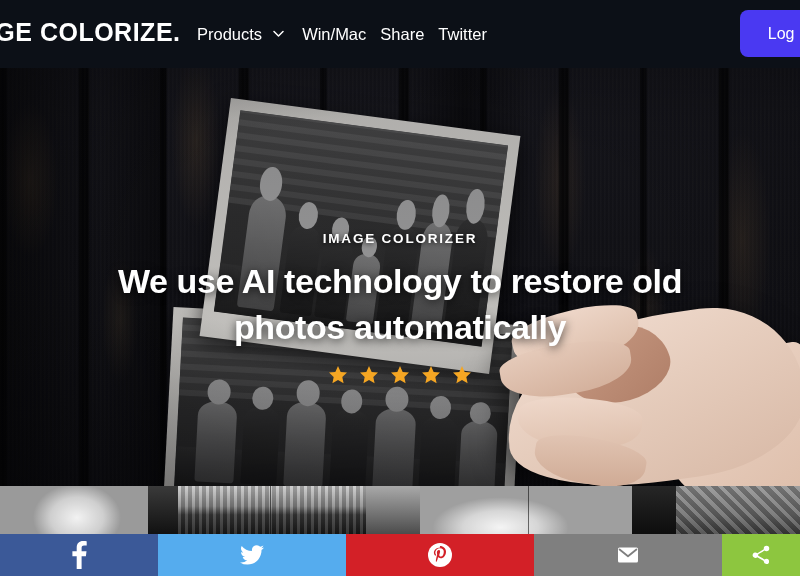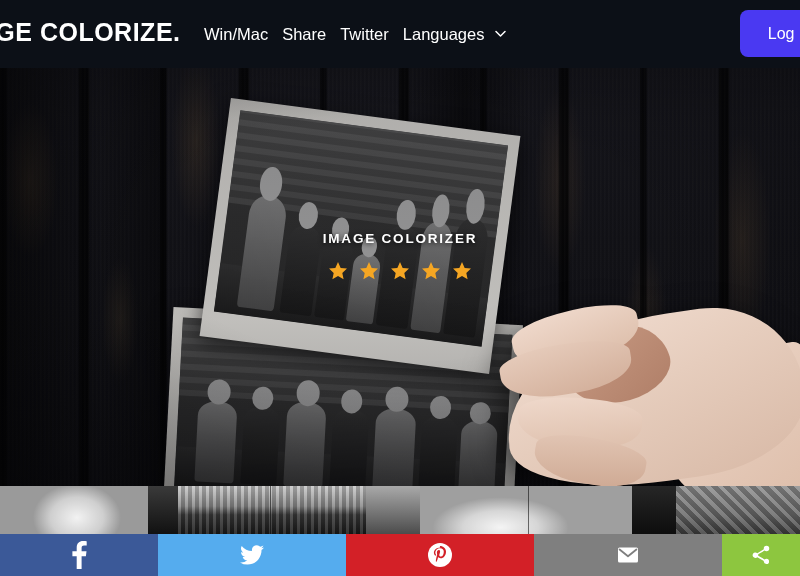--- a/index.html
+++ b/index.html
@@ -332,20 +332,21 @@
       <div class="finger f3"></div>
       <div class="finger f4"></div>
     </div>
 
     <div class="hero-scrim"></div>
     <div class="hero-vignette"></div>
   </div>
 
   <div class="hero-text">
     <div class="eyebrow">IMAGE COLORIZER</div>
+    <h1 class="headline">We use AI technology to restore old photos automatically</h1>
     <div class="stars" id="star-rating">
       <span class="sr-only">5</span>
     <span>
           <svg class="star" viewBox="0 0 24 24">
             <path d="M12 2.2 L14.9 8.6 L21.8 9.4 L16.7 14.1 L18.1 21 L12 17.5 L5.9 21 L7.3 14.1 L2.2 9.4 L9.1 8.6 Z" fill="#f5a623"></path>
           </svg>
         </span>
         <span>
           <svg class="star" viewBox="0 0 24 24">
             <path d="M12 2.2 L14.9 8.6 L21.8 9.4 L16.7 14.1 L18.1 21 L12 17.5 L5.9 21 L7.3 14.1 L2.2 9.4 L9.1 8.6 Z" fill="#f5a623"></path>
@@ -381,37 +382,37 @@
     </div>
     <div class="thumb t6"></div>
     <div class="thumb t7">
       
     </div>
   </div>
 
   <div class="navbar">
     <div class="logo">IMAGE COLORIZE.</div>
     <nav class="nav-links" id="nav-links">
-        <div class="nav-item">
-          <span>Win/Mac</span>
-        </div>
-        <div class="nav-item">
-          <span>Share</span>
-        </div>
-        <div class="nav-item">
-          <span>Twitter</span>
-        </div>
-        <div class="nav-item">
-          <span>Languages</span>
+        <div class="nav-item first">
+          <span>Products</span>
           <span class="chev">
             <svg width="11" height="11" viewBox="0 0 11 11">
               <path d="M1 3.5 L5.5 8 L10 3.5" fill="none" stroke="#ffffff" stroke-width="1.5" stroke-linecap="round" stroke-linejoin="round"></path>
             </svg>
           </span>
         </div>
+        <div class="nav-item">
+          <span>Win/Mac</span>
+        </div>
+        <div class="nav-item">
+          <span>Share</span>
+        </div>
+        <div class="nav-item">
+          <span>Twitter</span>
+        </div>
       </nav>
     <button class="login-btn">Log In</button>
   </div>
 
   <div class="sharebar" id="sharebar">
       <div class="share-seg" title="Share on Facebook" style="background: rgb(59, 89, 152); width: 158px;">
         <span>
           <svg width="16" height="28" viewBox="0 0 16 28">
             <path fill="#fff" d="M10.6 28V15.2h4.3l.6-5h-4.9V7c0-1.4.4-2.4 2.5-2.4h2.6V.2C15.3.1 13.8 0 12 0 8.3 0 5.7 2.3 5.7 6.4v3.8H1.4v5h4.3V28z"></path>
           </svg>

